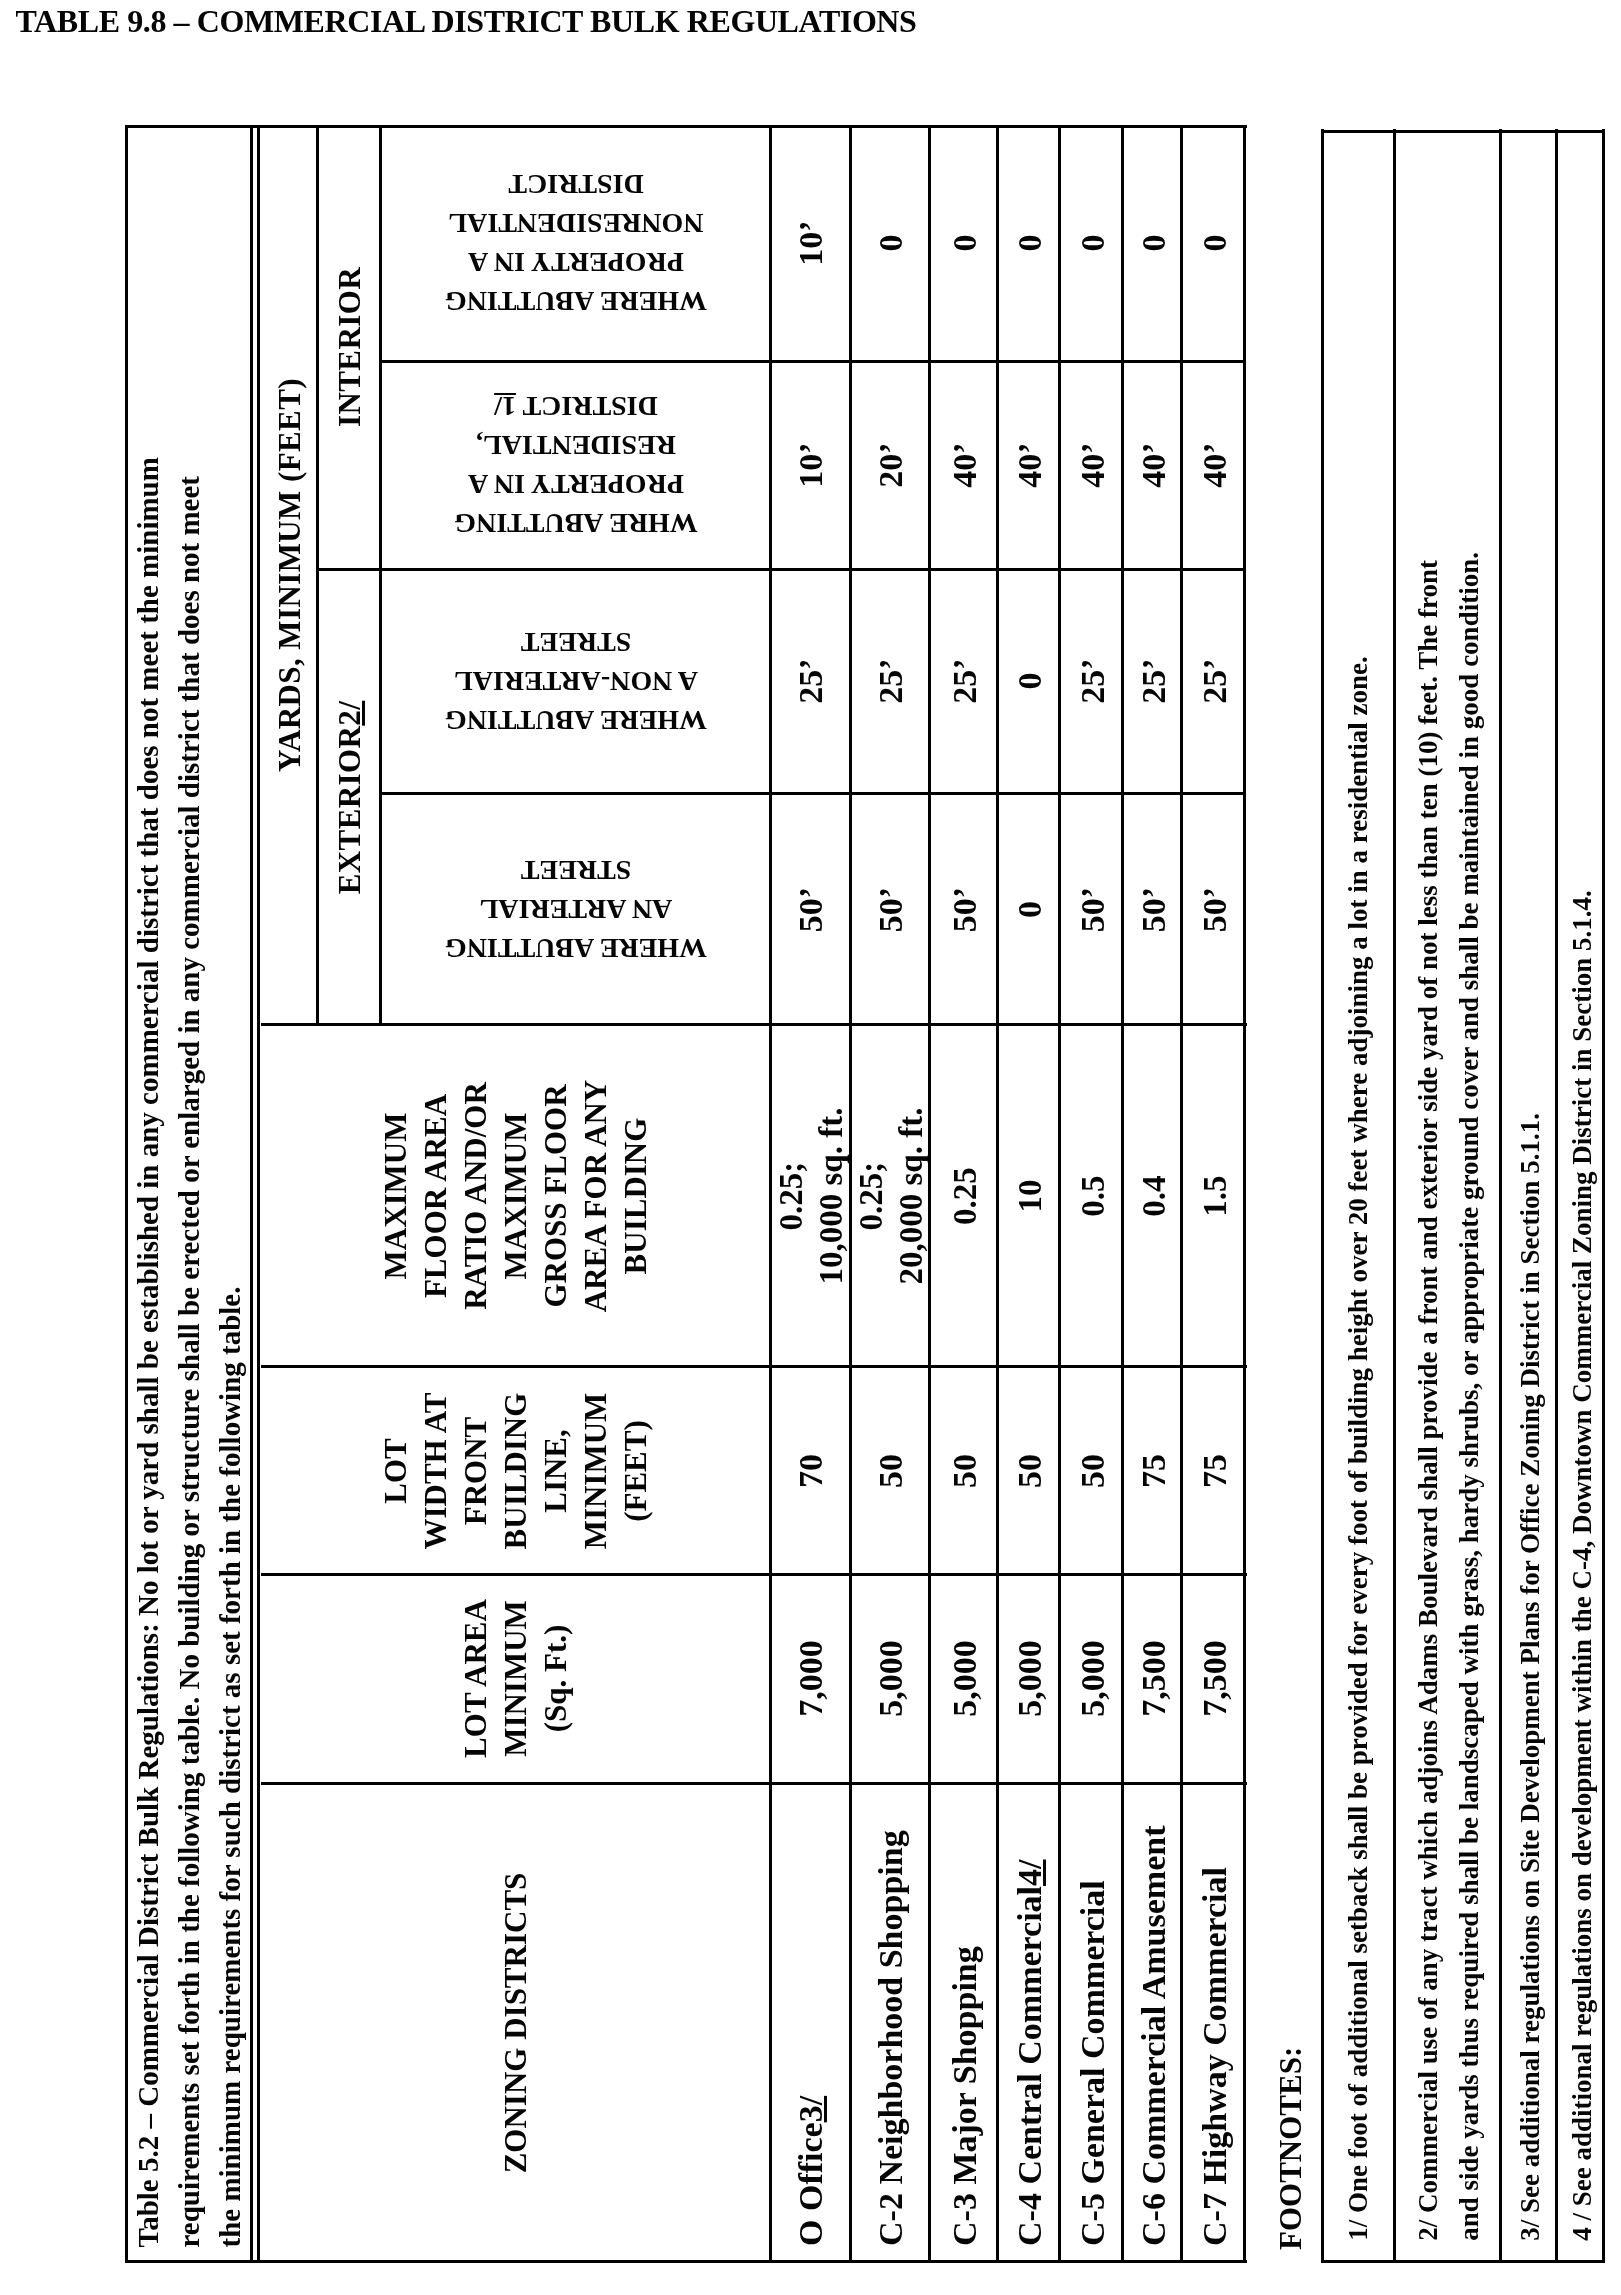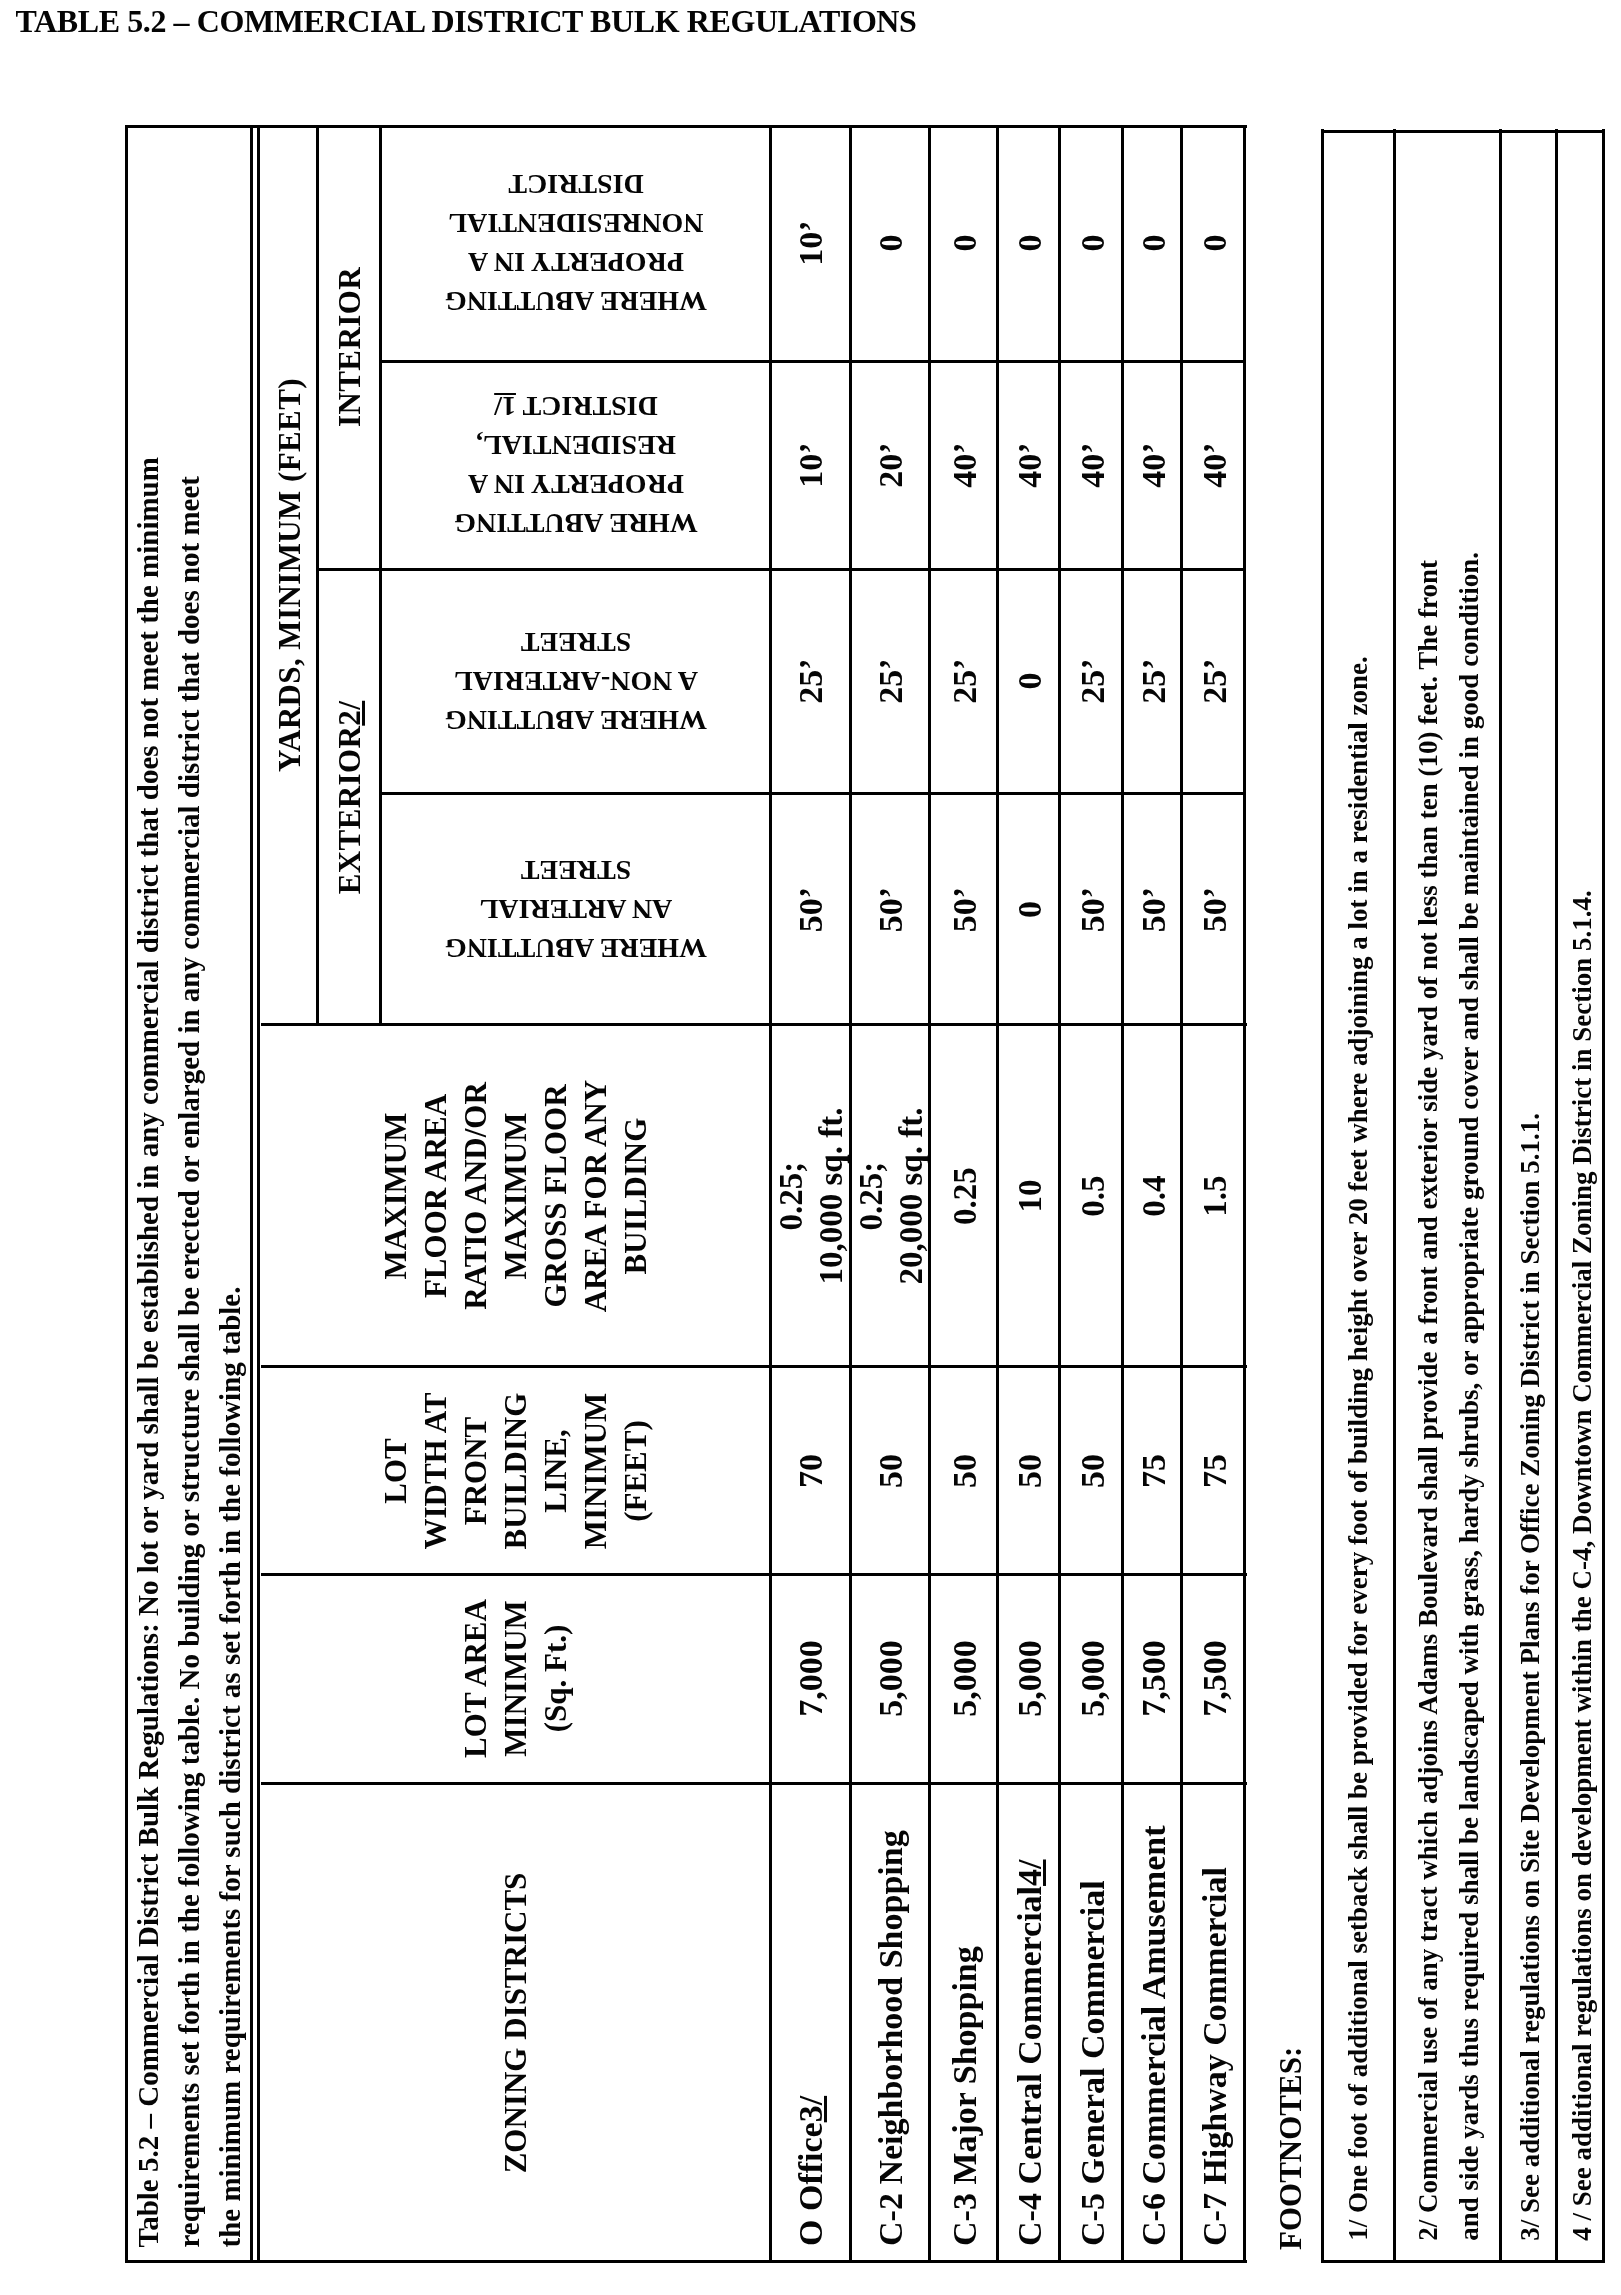--- a/index.html
+++ b/index.html
@@ -25,21 +25,21 @@
          font-size:27px;line-height:41px;}
   .fhead{position:absolute;font-size:31px;white-space:nowrap;}
   .ln{position:absolute;background:#000;}
   .u{text-decoration:underline;}
 </style>
 </head>
 <body>
 
 <div class="page">
 
-  <div class="title">TABLE 5.2 – COMMERCIAL DISTRICT BULK REGULATIONS</div>
+  <div class="title">TABLE 9.8 – COMMERCIAL DISTRICT BULK REGULATIONS</div>
 
   <div class="rot">
 
     <div class="cell caption" style="left:0;top:0;width:2138px;height:129px;">Table 5.2 – Commercial District Bulk Regulations:  No lot or yard shall be established in any commercial district that does not meet the minimum
 requirements set forth in the following table.  No building or structure shall be erected or enlarged in any  commercial district that does not meet
 the minimum requirements for such district as set forth in the following table.</div>
 
     <div class="cell hdr" style="left:0;top:136px;width:480px;height:510px;">ZONING DISTRICTS</div>
     <div class="cell hdr" style="left:480px;top:136px;width:209px;height:510px;">LOT AREA
 MINIMUM

